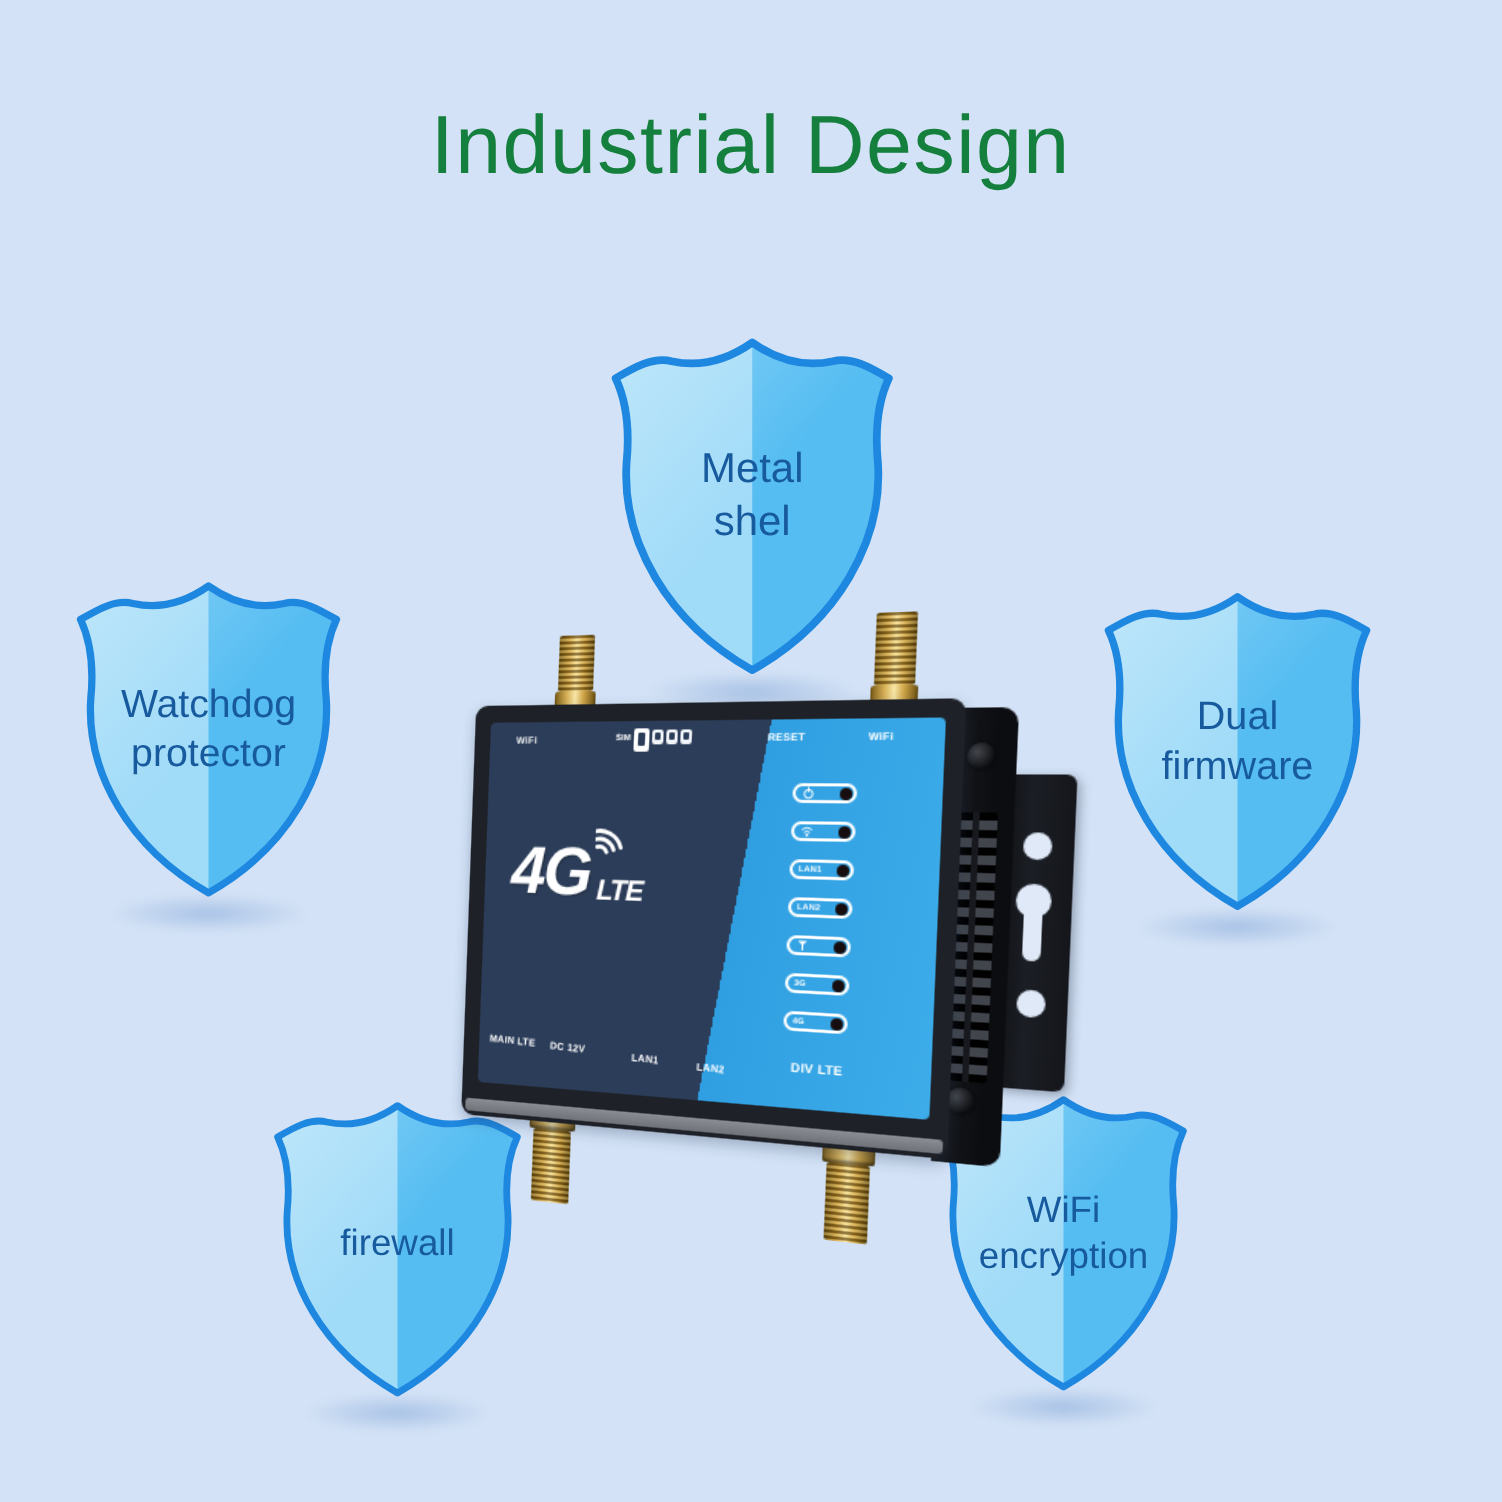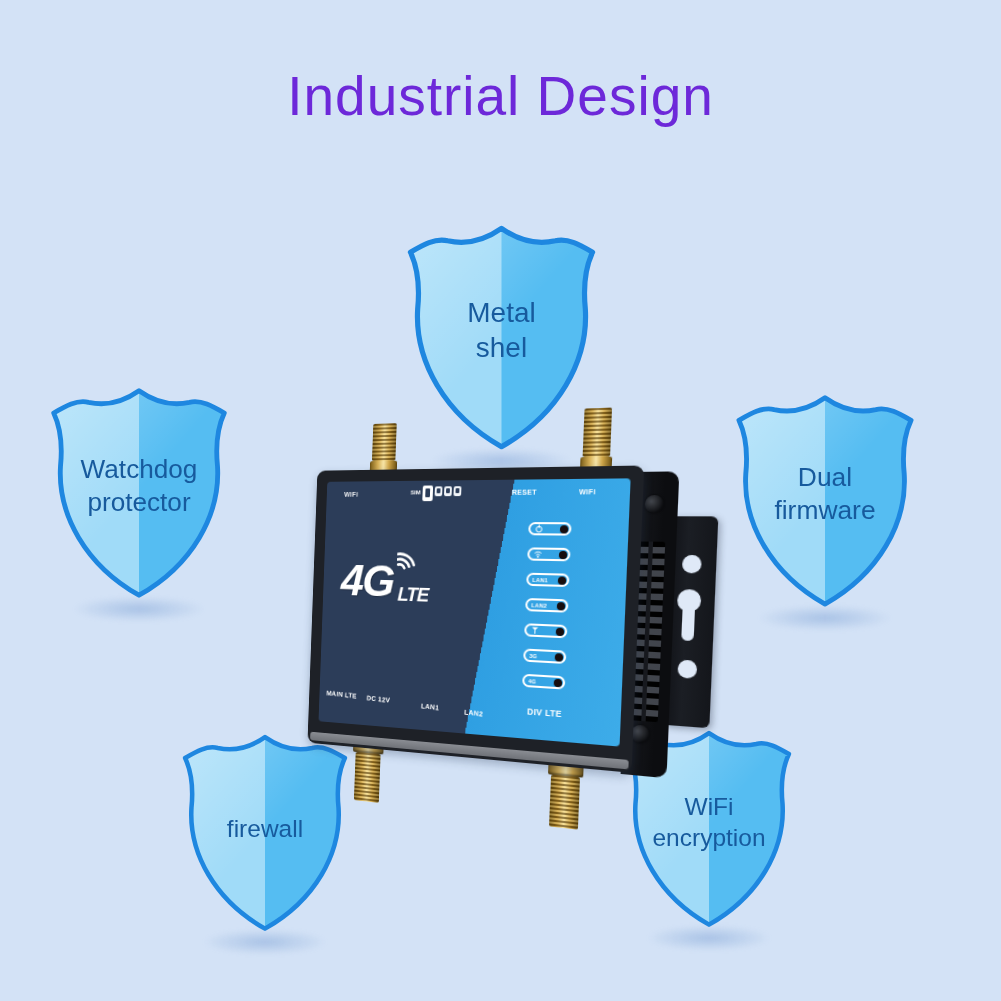--- a/index.html
+++ b/index.html
@@ -4,21 +4,21 @@
 <style>
   html,body{margin:0;padding:0;}
   body{
     width:1001px;height:1001px;position:relative;overflow:hidden;
     background:#d3e2f6;
     font-family:"Liberation Sans",sans-serif;
   }
   
   .title{
     position:absolute;left:0;right:0;top:64px;text-align:center;
-    font-size:55px;font-weight:400;letter-spacing:1px;color:#6d28d9;z-index:1;
+    font-size:55px;font-weight:400;letter-spacing:1px;color:#15803d;z-index:1;
   }
   
   .shield{position:absolute;z-index:1;}
   .shield svg{display:block;width:100%;height:100%;overflow:visible;}
   .sh-text{
     font-family:"Liberation Sans",sans-serif;font-size:27px;font-weight:400;
     fill:#175a9d;text-anchor:middle;
   }
   .shield .refl{
     position:absolute;bottom:-20px;left:16%;width:68%;height:26px;border-radius:50%;

